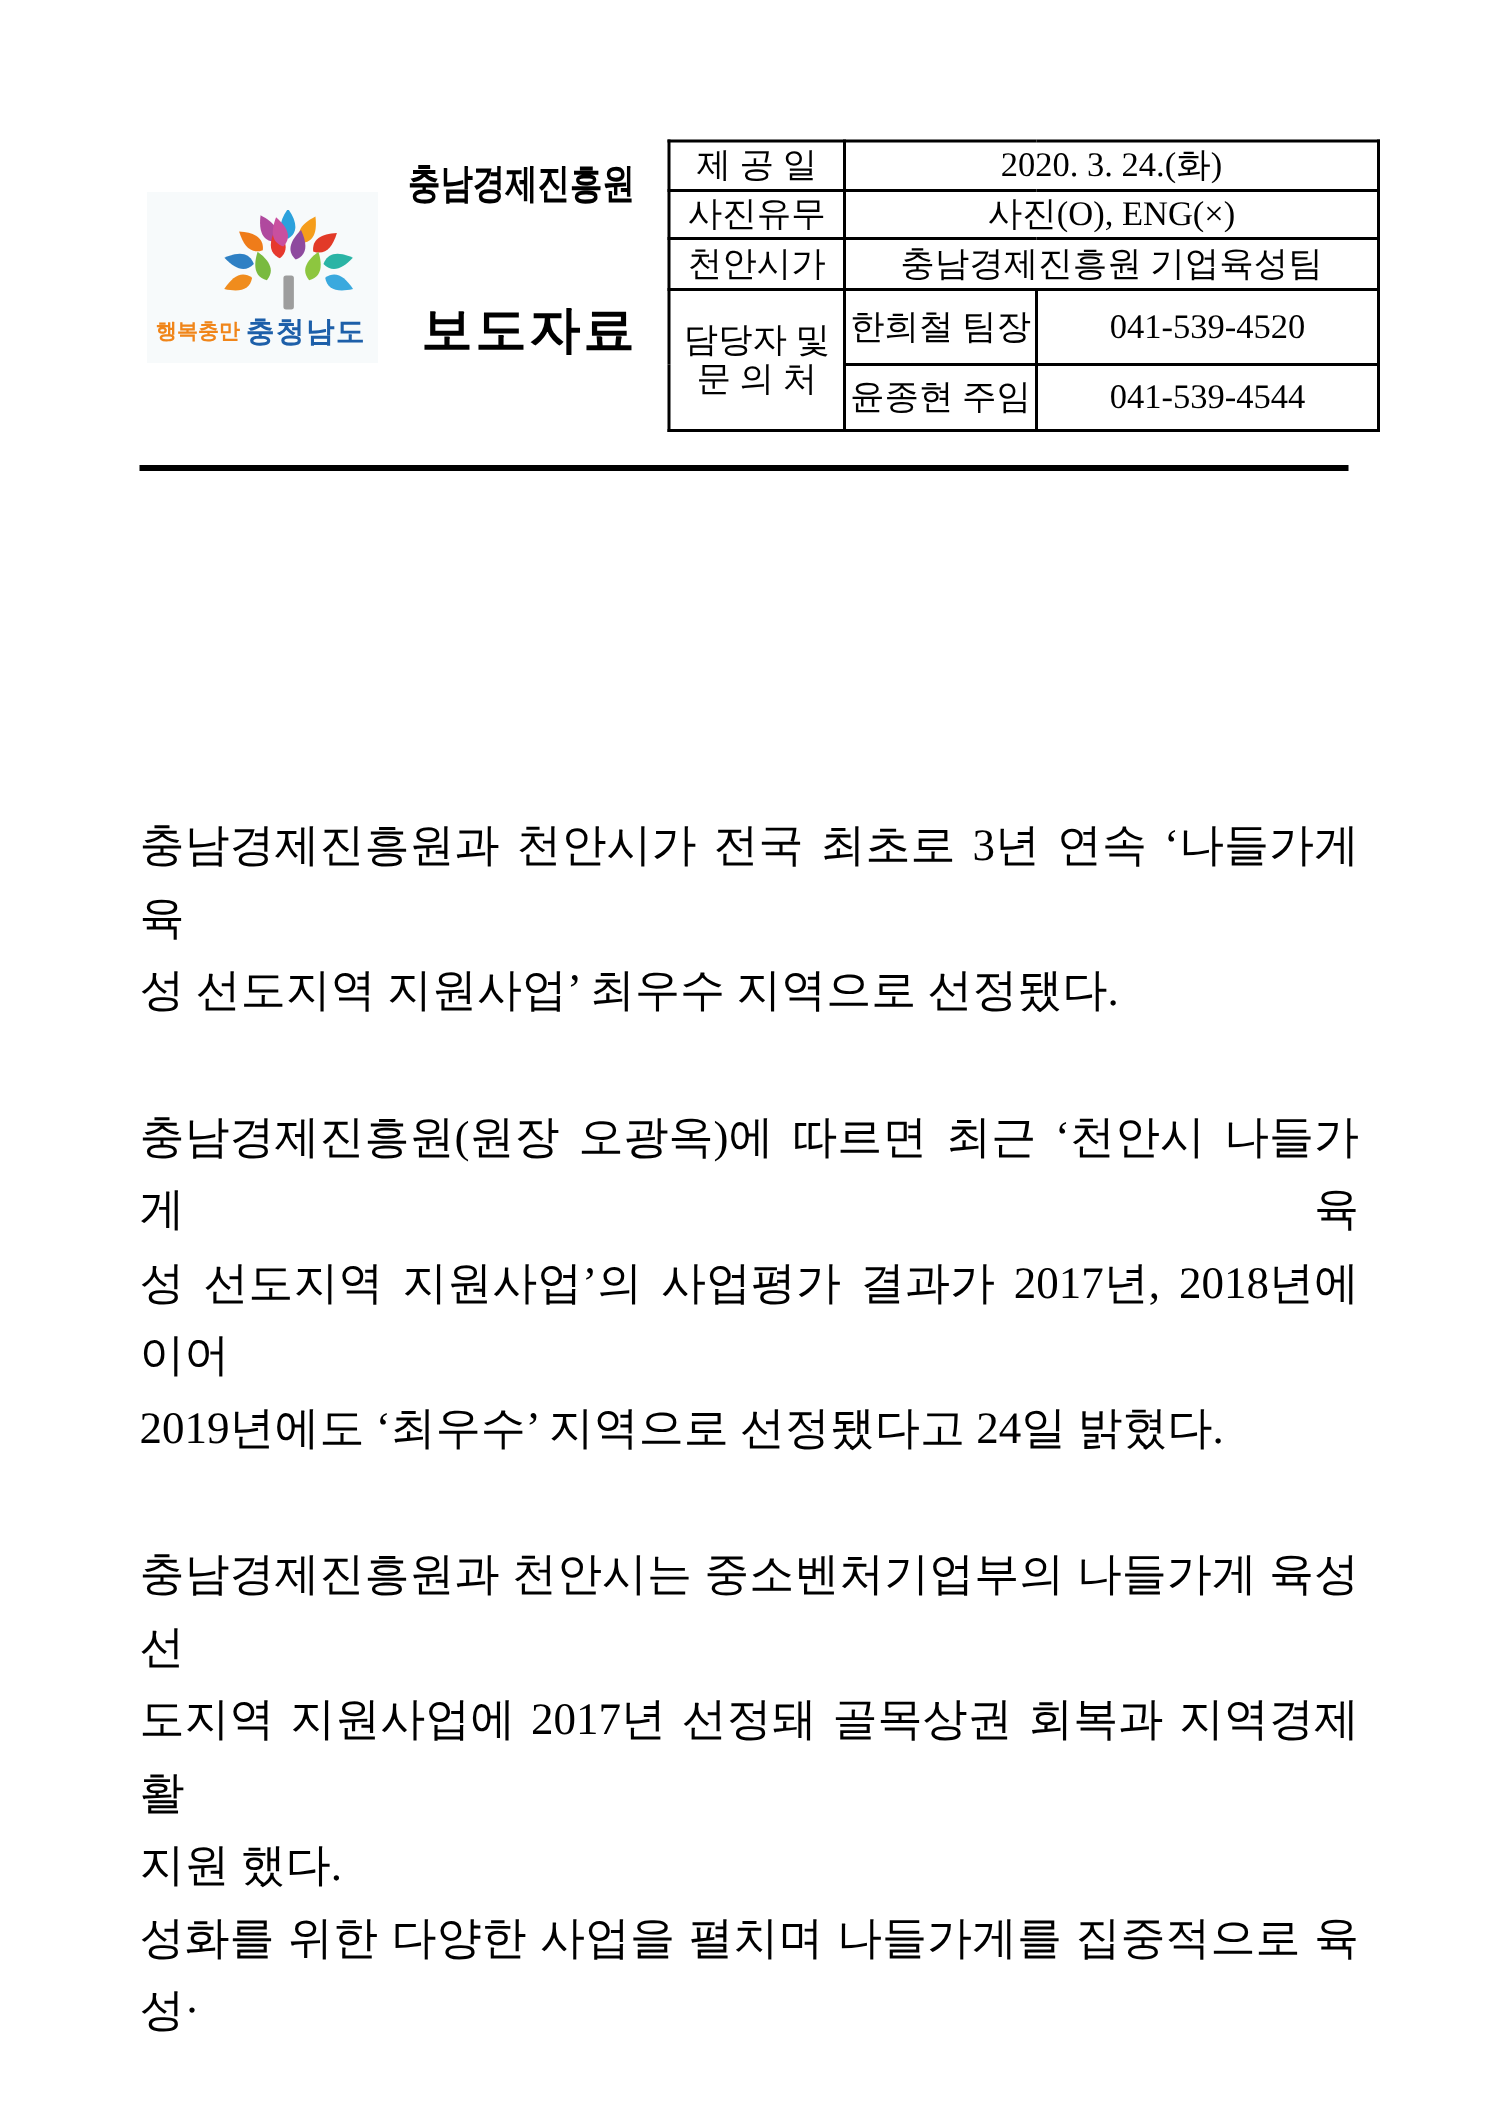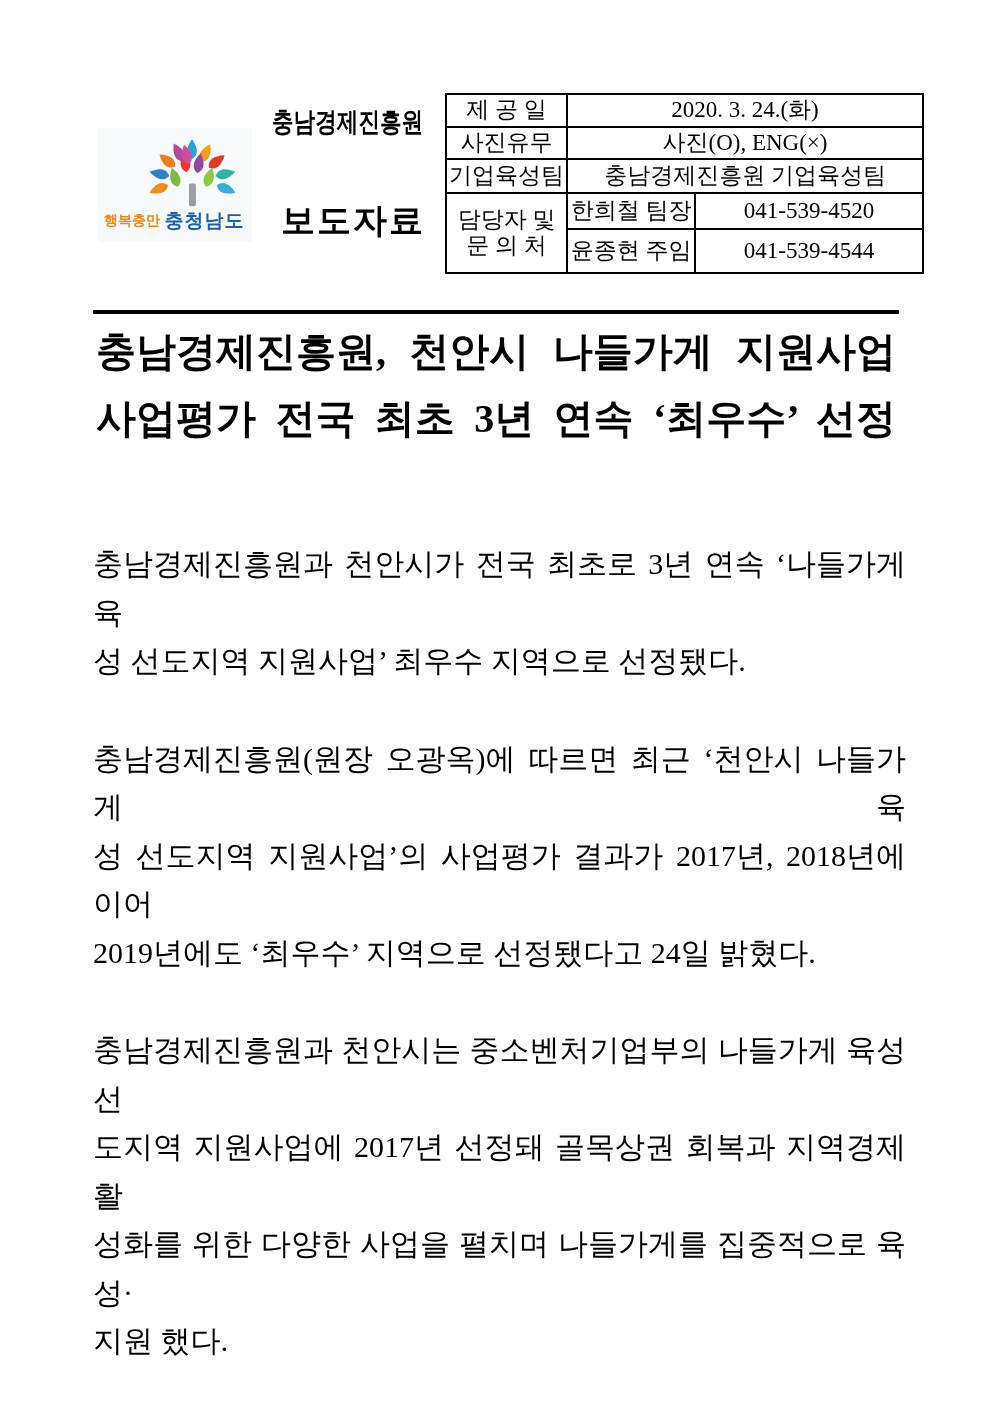--- a/index.html
+++ b/index.html
@@ -18,21 +18,21 @@
   .logo-block {
     position: absolute;
     left: 98px; top: 128px;
     width: 154px; height: 114px;
     background: #f7fafb;
   }
   .logo-tree { position: absolute; left: 50px; top: 12px; }
   .logo-text {
     position: absolute; left: 6px; top: 80px;
     white-space: nowrap;
-    font-family: Liberation Sans, sans-serif;
+    font-family: Liberation Serif, serif;
   }
   .logo-tagline { color: #f08519; font-size: 14px; font-weight: bold; vertical-align: 2px; }
   .logo-org { color: #1d5fa9; font-size: 19px; font-weight: 800; letter-spacing: 1px; }
 
   .agency {
     position: absolute; left: 272px; top: 109px;
     font-size: 27px; font-weight: bold; line-height: 1;
     white-space: nowrap;
     transform: scaleX(0.8); transform-origin: 0 0;
   }
@@ -51,21 +51,21 @@
     border: 2px solid #000000;
     text-align: center; vertical-align: middle;
     font-size: 23px; line-height: 1.15;
     padding: 0 2px;
     overflow: hidden; white-space: nowrap;
   }
   .col-label { width: 117px; }
   .col-name  { width: 128px; }
   .col-phone { width: 228px; }
   .r1 { height: 33px; } .r2 { height: 32px; } .r3 { height: 34px; }
-  .r4 { height: 36px; } .r5 { height: 44px; }
+  .r4 { height: 50px; } .r5 { height: 44px; }
   .contact-label div { line-height: 26px; }
 
   
   .rule {
     position: absolute; left: 93px; top: 310px;
     width: 806px; height: 4px; background: #000000;
   }
 
   
   .title {
@@ -127,56 +127,52 @@
     <tbody>
         <tr class="r1">
       <td>제 공 일</td>
       <td colspan="2">2020. 3. 24.(화)</td>
     </tr>
     <tr class="r2">
       <td>사진유무</td>
       <td colspan="2">사진(O), ENG(×)</td>
     </tr>
     <tr class="r3">
-      <td>기업육성팀</td>
+      <td>천안시가</td>
       <td colspan="2">충남경제진흥원 기업육성팀</td>
     </tr>
     <tr class="r4">
       <td rowspan="2" class="contact-label">
         <div>담당자 및</div>
         <div>문 의 처</div>
       </td>
       <td>한희철 팀장</td>
       <td>041-539-4520</td>
     </tr>
     <tr class="r5">
       <td>윤종현 주임</td>
       <td>041-539-4544</td>
     </tr>
   </tbody>
     </table>
 
   <div class="rule"></div>
 
-  <div class="title">
-    <div class="tline">충남경제진흥원, 천안시 나들가게 지원사업</div>
-    <div class="tline">사업평가 전국 최초 3년 연속 ‘최우수’ 선정</div>
-  </div>
 
   <div class="body-text">
     <div class="para">
       <div class="bline">충남경제진흥원과 천안시가 전국 최초로 3년 연속 ‘나들가게 육</div>
       <div class="bline last">성 선도지역 지원사업’ 최우수 지역으로 선정됐다.</div>
     </div>
     <div class="para">
       <div class="bline">충남경제진흥원(원장 오광옥)에 따르면 최근 ‘천안시 나들가게 육</div>
       <div class="bline">성 선도지역 지원사업’의 사업평가 결과가 2017년, 2018년에 이어</div>
       <div class="bline last">2019년에도 ‘최우수’ 지역으로 선정됐다고 24일 밝혔다.</div>
     </div>
     <div class="para">
       <div class="bline">충남경제진흥원과 천안시는 중소벤처기업부의 나들가게 육성 선</div>
       <div class="bline">도지역 지원사업에 2017년 선정돼 골목상권 회복과 지역경제 활</div>
+      <div class="bline last">지원 했다.</div>
       <div class="bline">성화를 위한 다양한 사업을 펼치며 나들가게를 집중적으로 육성·</div>
-      <div class="bline last">지원 했다.</div>
     </div>
   </div>
 
 </div>
 
 </body></html>

